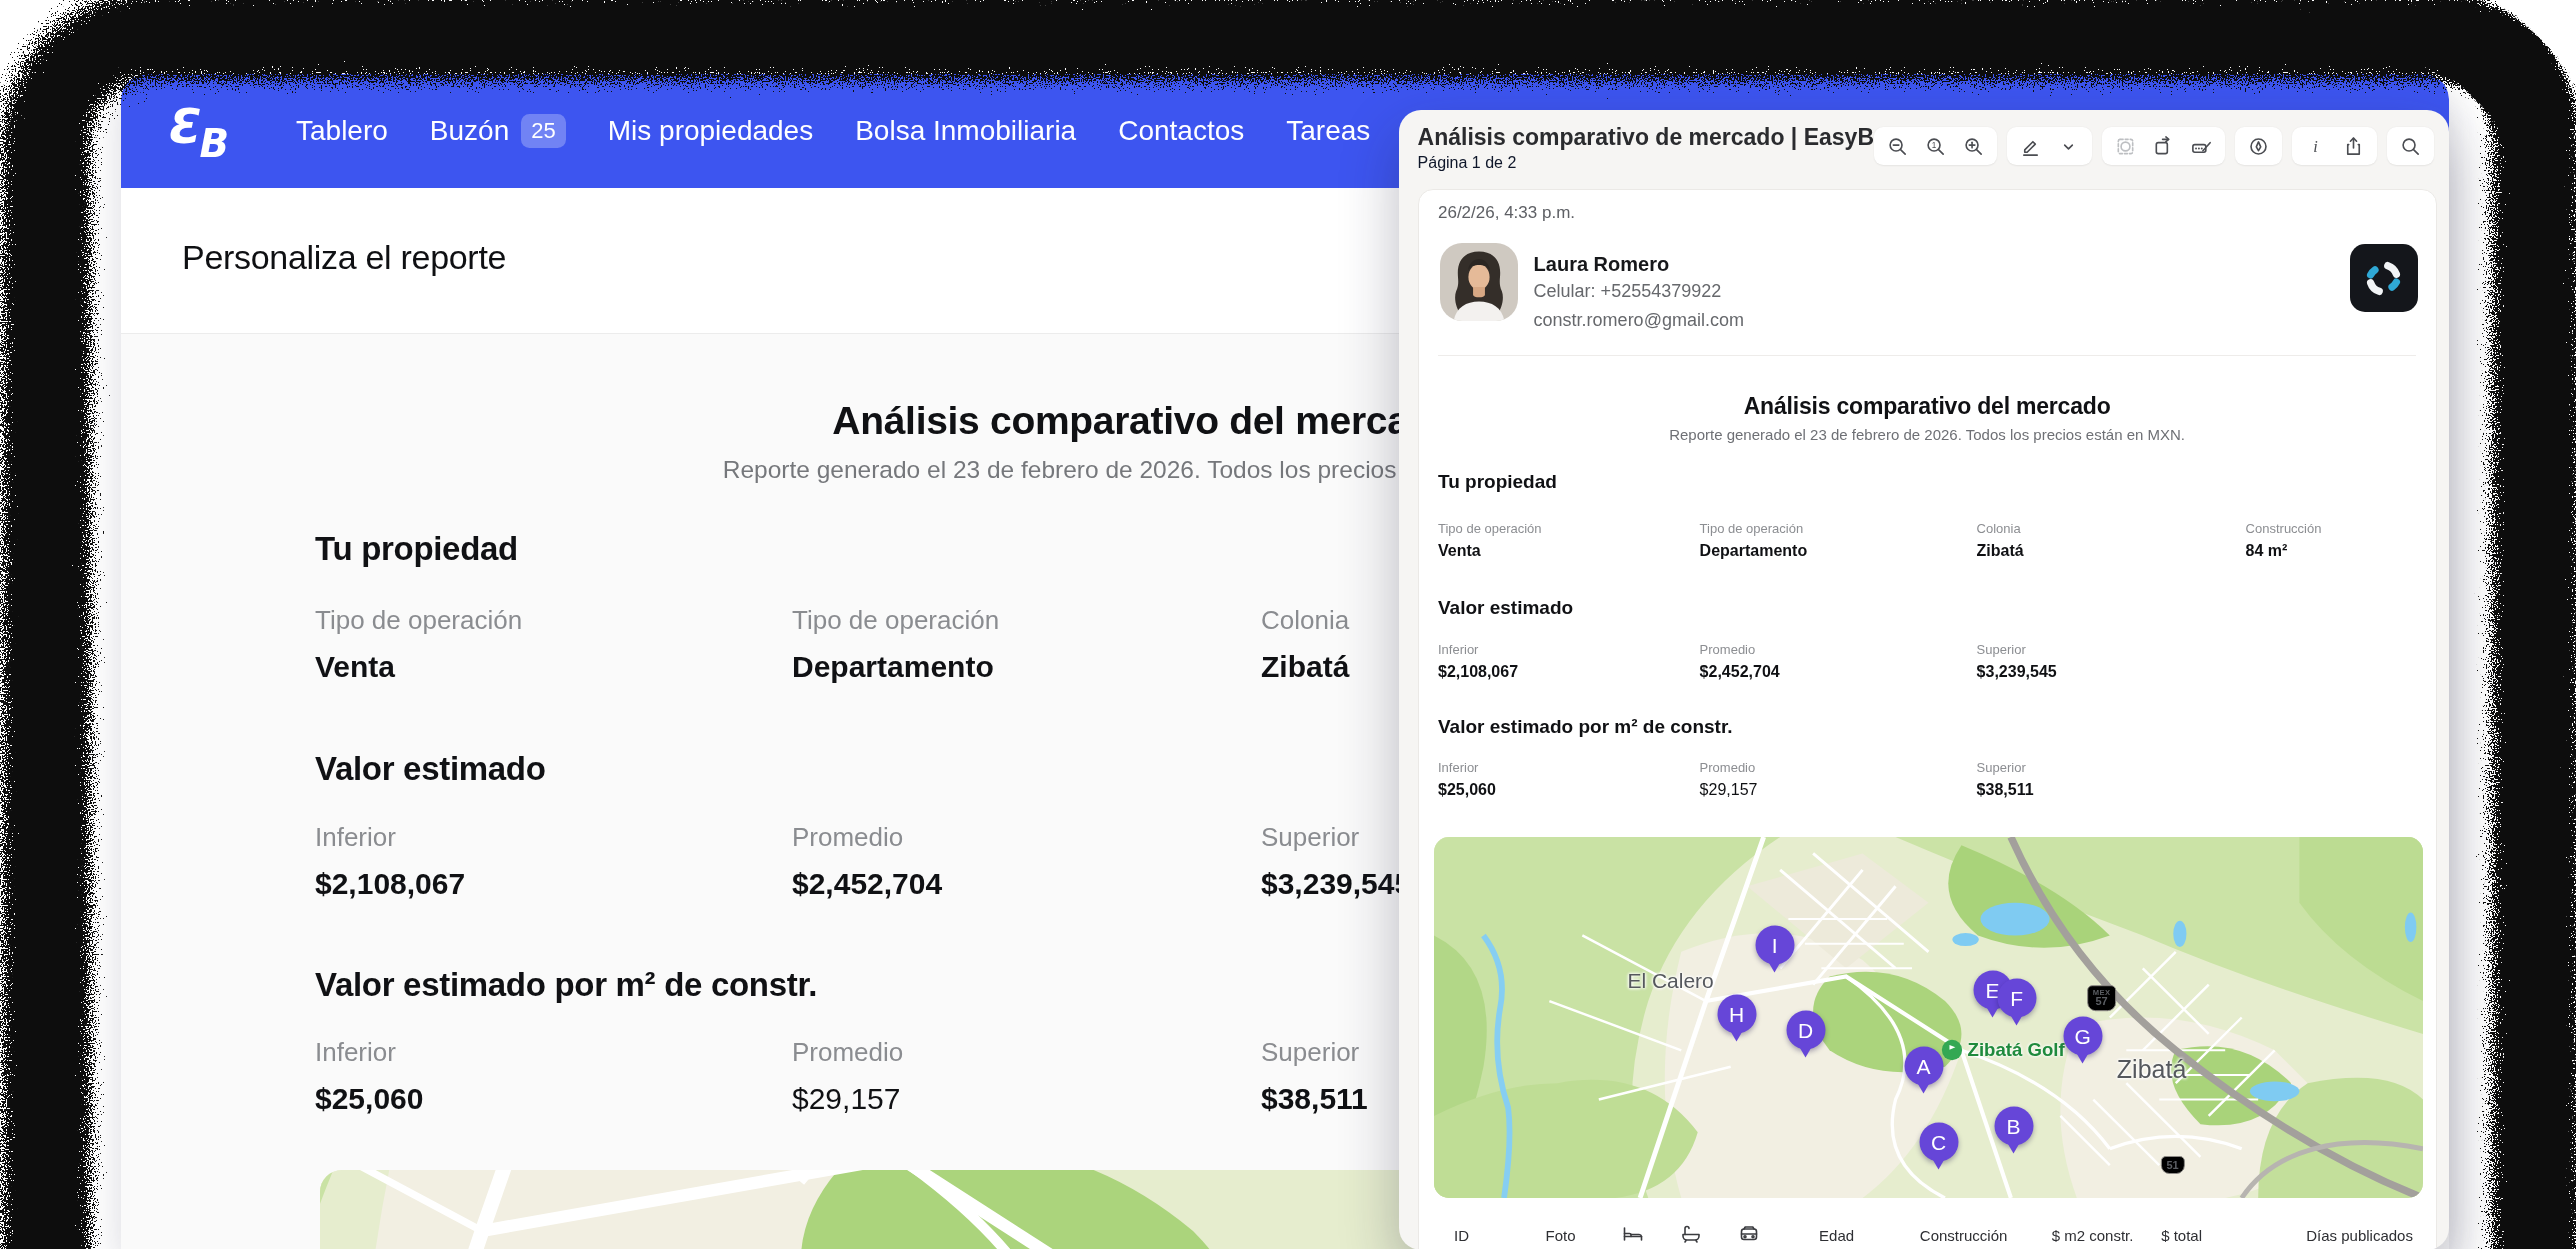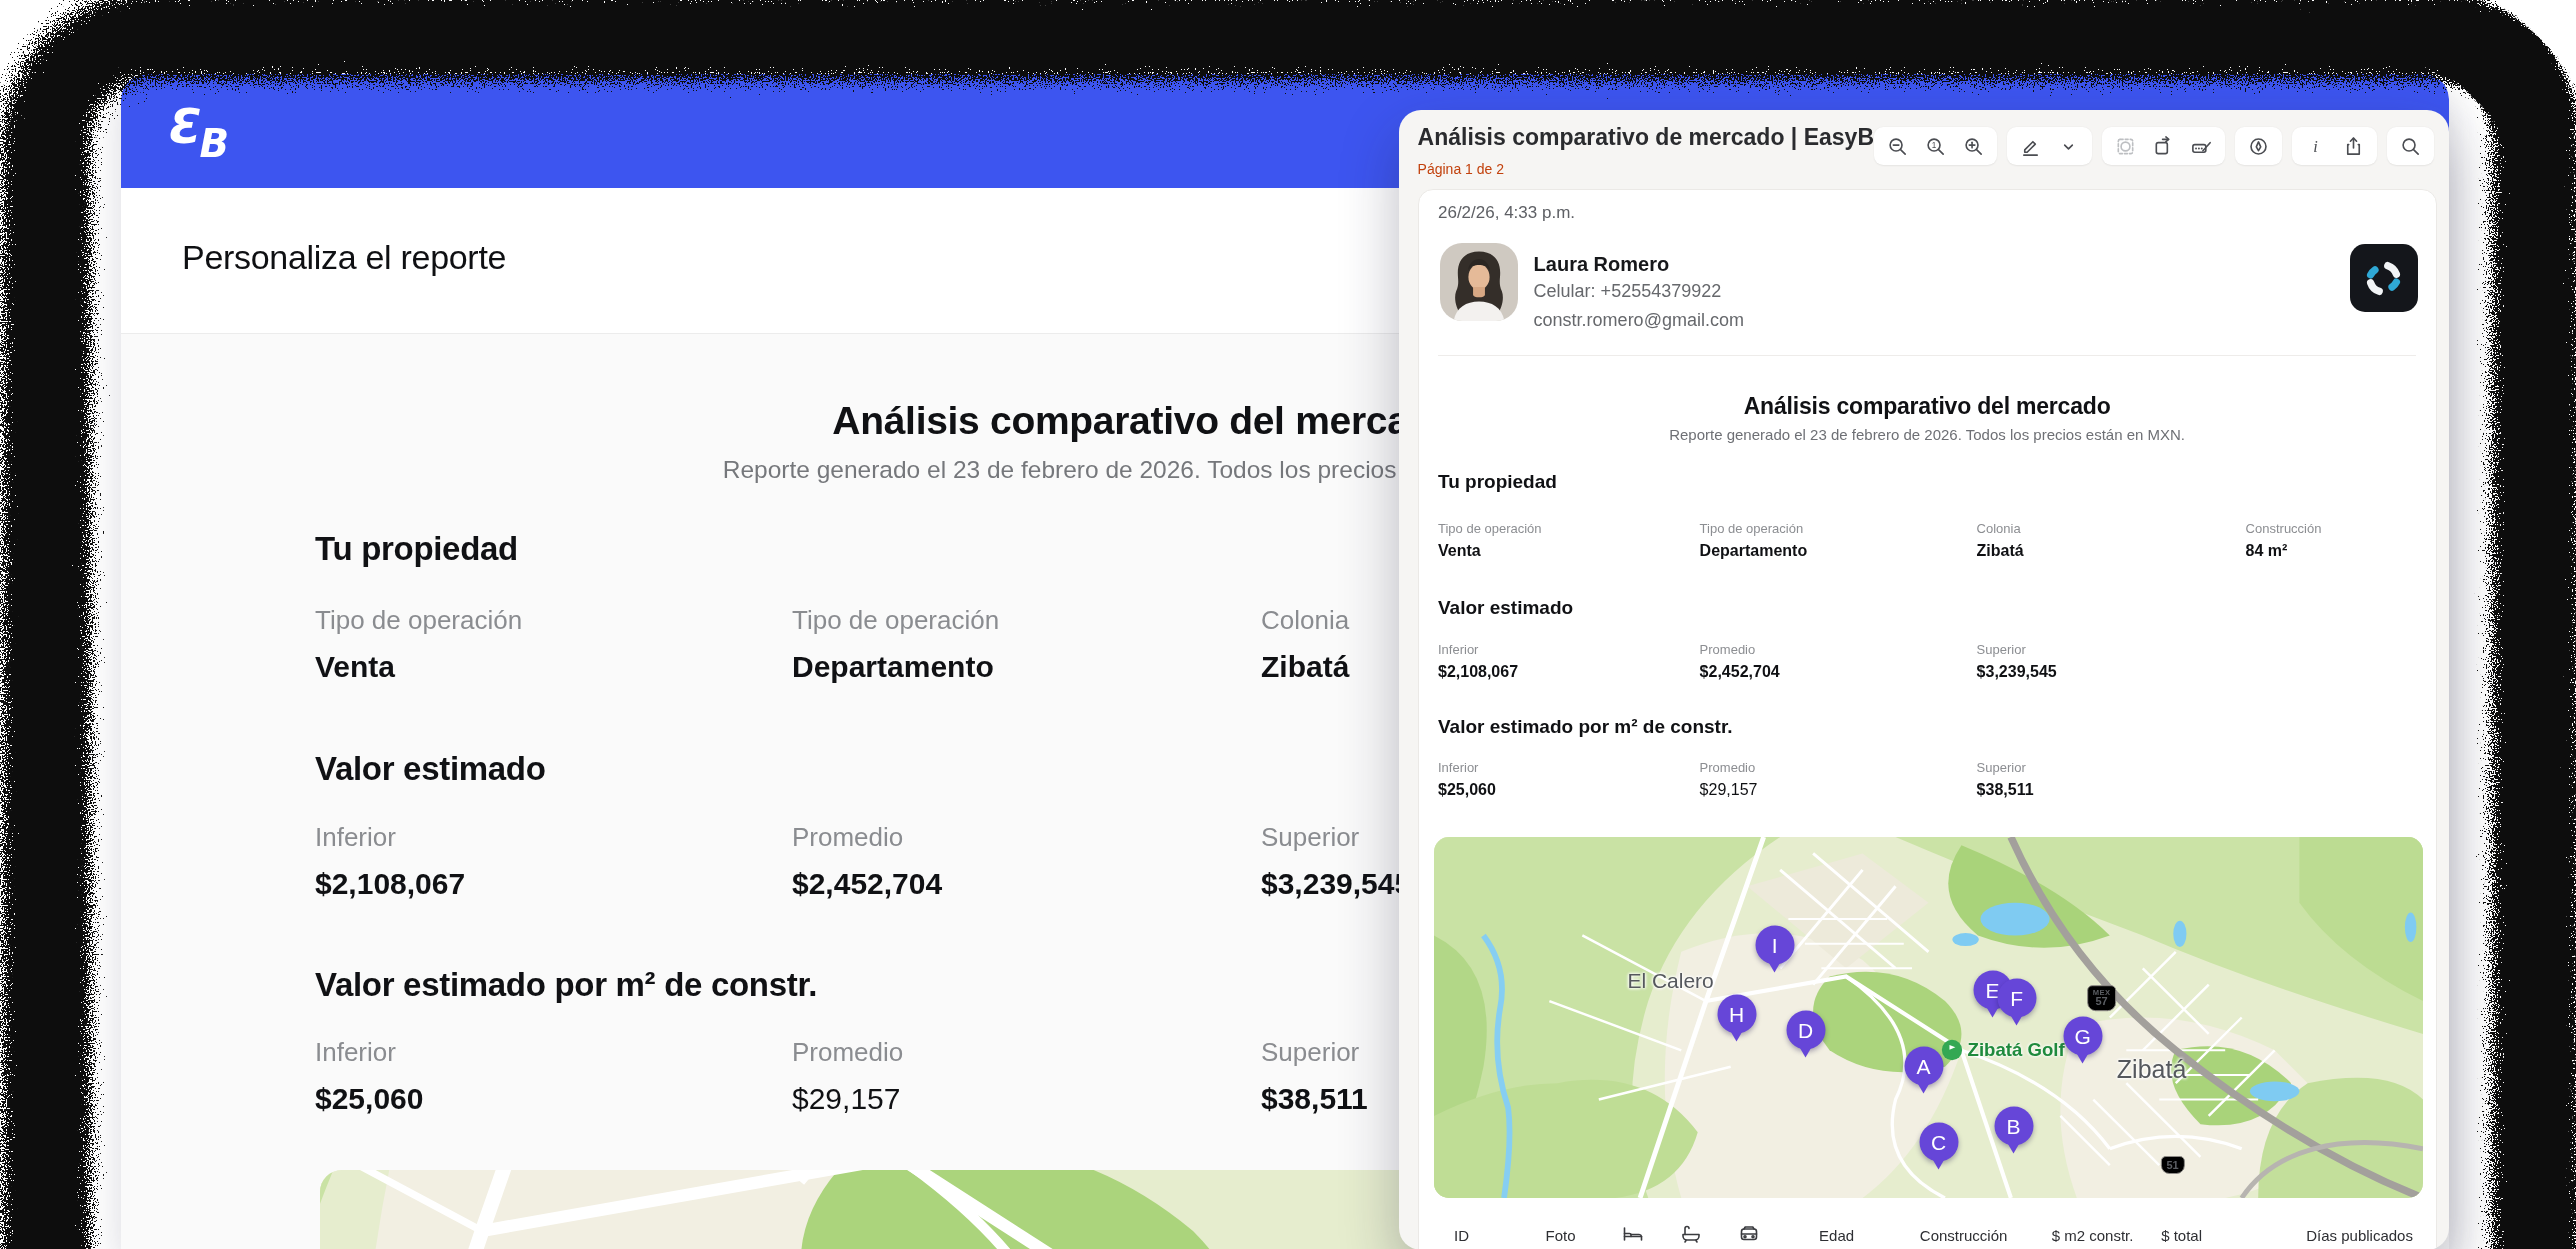--- a/index.html
+++ b/index.html
@@ -34,21 +34,21 @@
   .field .val.regular{font-weight:400;}
   .main-map{position:absolute;left:199px;top:1096px;width:1648px;height:220px;
     border-radius:22px 22px 0 0;overflow:hidden;background:#E6EDCE;}
   .main-map svg{width:100%;height:100%;display:block;}
 
   
   .pdf-window{position:absolute;left:1399px;top:110px;width:1050px;height:1140px;
     background:#F6F5F3;border-radius:22px;box-shadow:0 24px 59px rgba(30,30,55,.30);
     overflow:hidden;z-index:10;}
   .pdf-title{position:absolute;left:18.6px;top:13.5px;font-size:23px;font-weight:700;color:#2A2B2E;}
-  .pdf-pageinfo{position:absolute;left:18.6px;top:51px;font-size:14px;color:#c2410c;}
+  .pdf-pageinfo{position:absolute;left:18.6px;top:44px;font-size:16px;color:#0f172a;}
   .pdf-toolbar{position:absolute;right:15px;top:17px;display:flex;gap:10px;align-items:center;}
   .tgroup{display:flex;gap:15px;background:#FFFFFF;border-radius:9.3px;padding:7.6px 12px;
     box-shadow:0 0.8px 1.7px rgba(0,0,0,.07);align-items:center;}
   .ticon{width:23px;height:23px;display:block;}
   .ticon *{stroke:#4B4D52;stroke-width:1.7;fill:none;stroke-linecap:round;stroke-linejoin:round;}
   .ticon .fillonly{stroke:none;fill:#4B4D52;}
   .ticon.dim *{stroke:#BDBFC2;}
   .pdf-page{position:absolute;left:18.6px;top:79px;width:1019px;height:1124px;background:#fff;
     border:0.8px solid #EBE9E6;border-radius:15px;box-sizing:border-box;}
   .pg-date{position:absolute;left:19.4px;top:12.7px;font-size:17px;color:#5E6065;}
@@ -133,20 +133,41 @@
       </symbol>
     </defs>
   </svg>
 
   <div class="main-window">
     <div class="main-header">
       <svg class="eb-logo" viewBox="0 0 96 72">
         <text x="0" y="50" font-size="56" font-weight="bold" font-style="italic" font-family="'DejaVu Sans',sans-serif" fill="#fff">Ɛ</text>
         <text x="36" y="66" font-size="46" font-weight="bold" font-style="italic" font-family="'DejaVu Sans',sans-serif" fill="#fff">B</text>
       </svg>
+      <div class="nav">
+        <div class="nav-item">
+          <span>Tablero</span>
+        </div>
+        <div class="nav-item">
+          <span>Buzón</span>
+          <span class="nav-badge">25</span>
+        </div>
+        <div class="nav-item">
+          <span>Mis propiedades</span>
+        </div>
+        <div class="nav-item">
+          <span>Bolsa Inmobiliaria</span>
+        </div>
+        <div class="nav-item">
+          <span>Contactos</span>
+        </div>
+        <div class="nav-item">
+          <span>Tareas</span>
+        </div>
+      </div>
     </div>
 
     <div class="page-heading">Personaliza el reporte</div>
     <div class="main-divider"></div>
     <div class="report-area"></div>
 
     <div class="report-title">Análisis comparativo del mercado</div>
     <div class="report-subtitle">Reporte generado el 23 de febrero de 2026. Todos los precios están en MXN.</div>
 
     <div class="sec-h" style="left:194px;top:456px">Tu propiedad</div>

